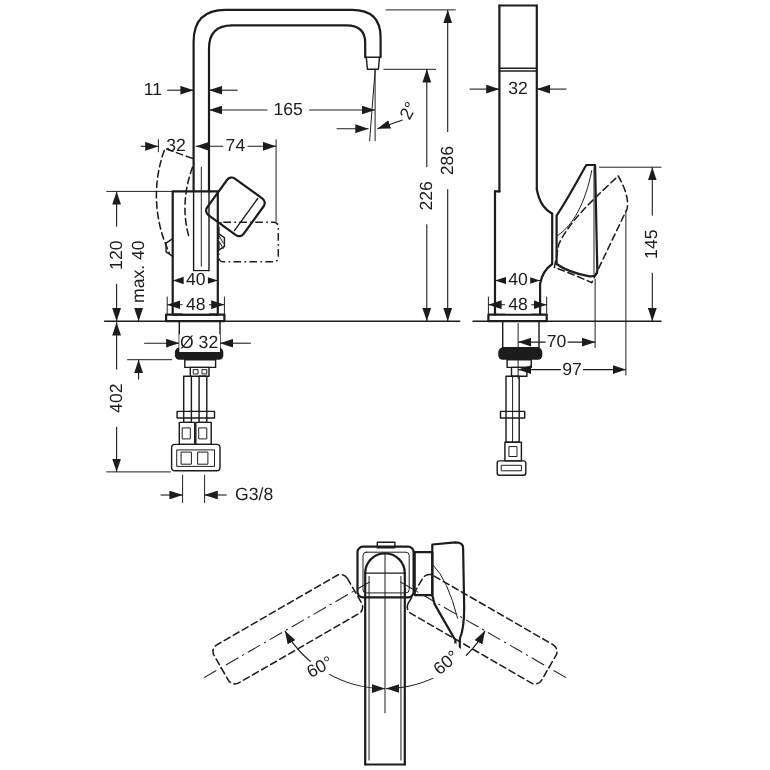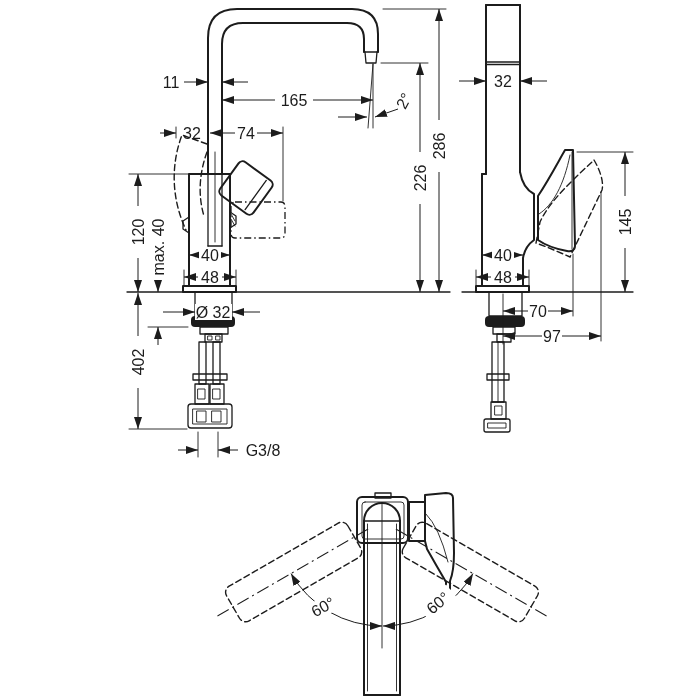--- a/index.html
+++ b/index.html
@@ -1,16 +1,16 @@
 <!DOCTYPE html>
 <html><head>
 <meta charset="utf-8">
 <style>
   html,body{margin:0;padding:0;background:#fff;}
-  #stage{position:relative;width:620px;height:700px;background:#fff;overflow:hidden;margin-left:32px;}
+  #stage{position:relative;width:620px;height:700px;background:#fff;overflow:hidden;}
   svg{display:block;}
   .ol{fill:none;stroke:#1c1c1c;stroke-width:2;stroke-linejoin:round;stroke-linecap:round;}
   .ml{fill:none;stroke:#1c1c1c;stroke-width:1.3;stroke-linejoin:round;stroke-linecap:round;}
   .hl{fill:none;stroke:#1c1c1c;stroke-width:0.9;stroke-linejoin:round;stroke-linecap:round;}
   .dim{fill:none;stroke:#1c1c1c;stroke-width:1;}
   .dsh{fill:none;stroke:#1c1c1c;stroke-width:1.4;stroke-dasharray:6 3.5;stroke-linecap:round;}
   .dshdot{fill:none;stroke:#1c1c1c;stroke-width:1.3;stroke-dasharray:7 3 1.5 3;}
   .cl{fill:none;stroke:#1c1c1c;stroke-width:0.9;stroke-dasharray:13 4 2 4;}
   .fillk{fill:#1c1c1c;stroke:none;}
   .bg{fill:#ffffff;stroke:none;}

